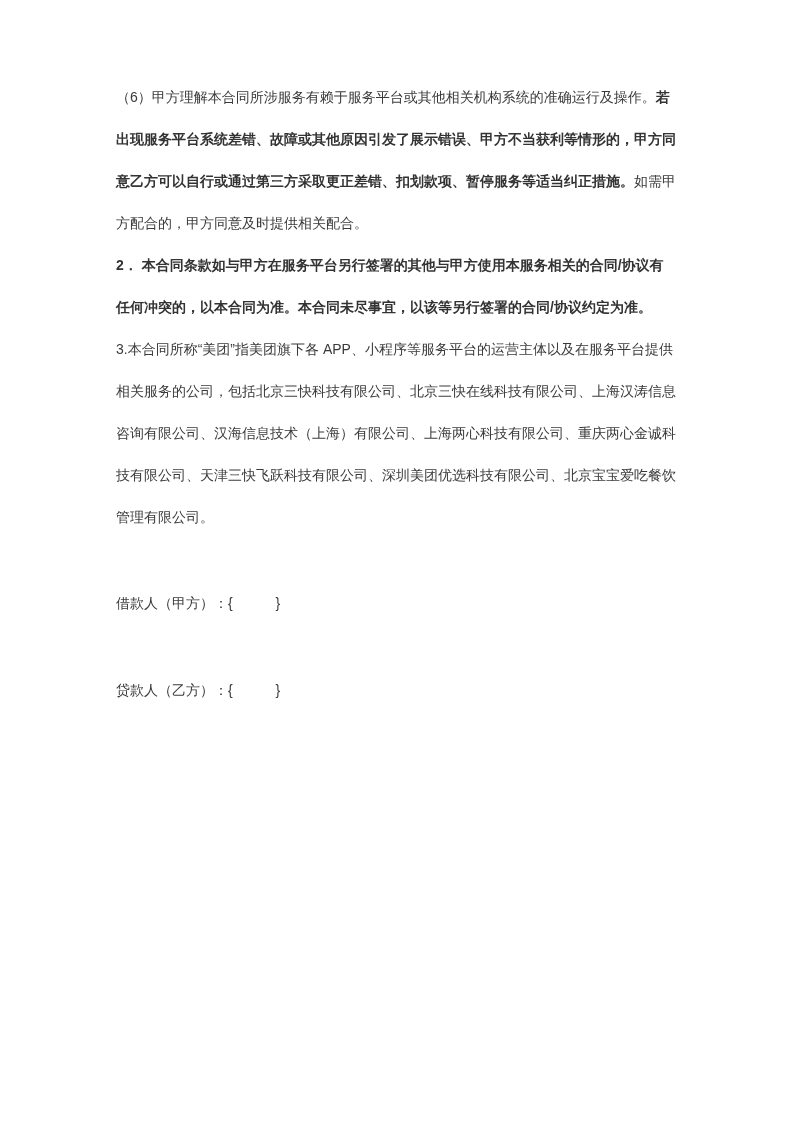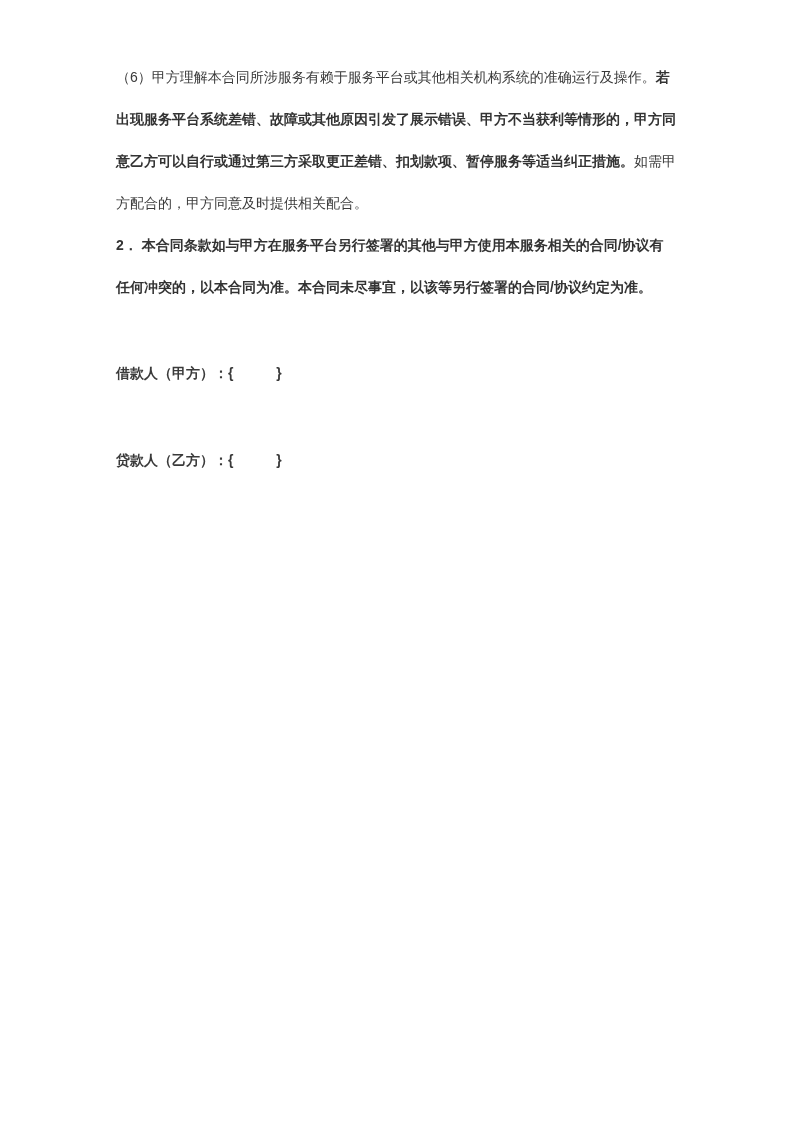--- a/index.html
+++ b/index.html
@@ -10,21 +10,21 @@
   body {
     width: 793px;
     height: 1122px;
     font-family: "Liberation Sans", "DejaVu Sans", sans-serif;
     color: #3a3a3a;
     overflow: hidden;
   }
   .doc {
     box-sizing: border-box;
     width: 793px;
-    padding: 56px 116px 0 116px;
+    padding: 76px 116px 0 116px;
     font-size: 14px;
     line-height: 42px;
     text-align: left;
   }
   .doc p {
     margin: 0;
     padding: 0;
     word-break: break-all;
   }
   .seg-bold {
@@ -32,34 +32,34 @@
     color: #333333;
   }
   .seg-underline {
     text-decoration: underline;
     text-decoration-thickness: 2px;
     text-underline-offset: 4px;
   }
   .sig-line {
     white-space: pre-wrap;
     line-height: 42px;
-    font-weight: bold;
   }
   .sig-line.first {
     margin-top: 44px !important;
   }
   .sig-line.second {
     margin-top: 45px !important;
   }
 </style>
 </head>
 <body style="background: rgb(255, 255, 255); color: rgb(58, 58, 58);">
 
 <div class="doc">
   <div id="paragraphs">
       <p><span class="segment">（6）甲方理解本合同所涉服务有赖于服务平台或其他相关机构系统的准确运行及操作。</span><span class="segment seg-bold">若出现服务平台系统差错、故障或其他原因引发了展示错误、甲方不当获利等情形的，甲方同意乙方可以自行或通过第三方采取更正差错、扣划款项、暂停服务等适当纠正措施。</span><span class="segment">如需甲方配合的，甲方同意及时提供相关配合。</span></p>
       <p><span class="segment seg-bold">2． 本合同条款如与甲方在服务平台另行签署的其他与甲方使用本服务相关的合同/协议有任何冲突的，以本合同为准。本合同未尽事宜，以该等另行签署的合同/协议约定为准。</span></p>
+      <p><span class="segment">3.本合同所称“美团”指美团旗下各 APP、小程序等服务平台的运营主体以及在服务平台提供相关服务的公司，包括北京三快科技有限公司、北京三快在线科技有限公司、上海汉涛信息咨询有限公司、汉海信息技术（上海）有限公司、上海两心科技有限公司、重庆两心金诚科技有限公司、天津三快飞跃科技有限公司、深圳美团优选科技有限公司、北京宝宝爱吃餐饮管理有限公司。</span></p>
     </div>
   <div id="signatures">
       <p class="sig-line first">借款人（甲方）：{           }</p>
       <p class="sig-line second">贷款人（乙方）：{           }</p>
     </div>
 </div>
 
 </body></html>

